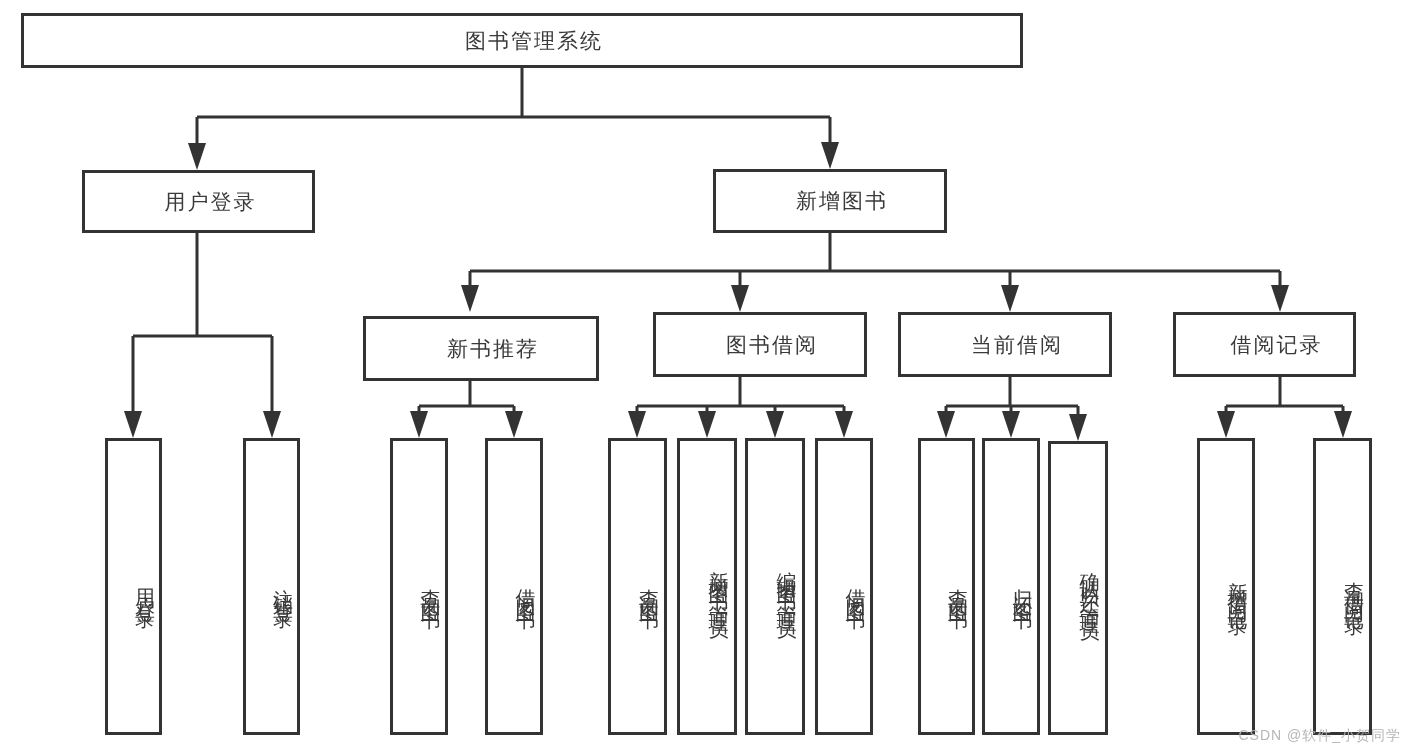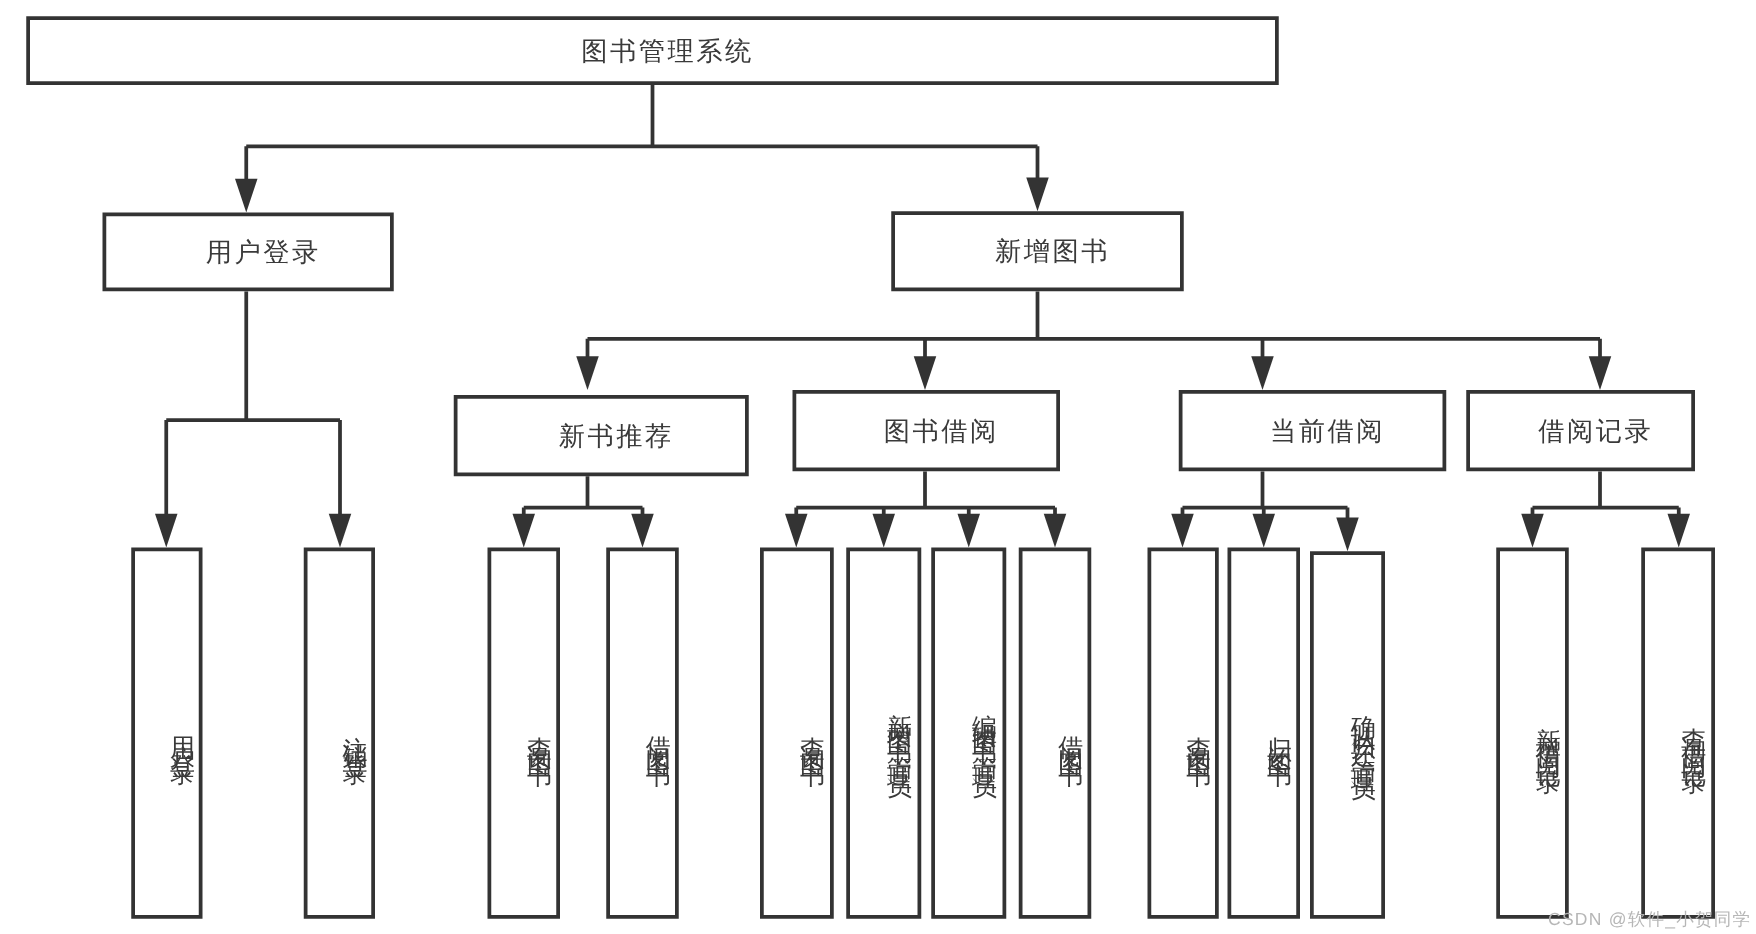--- a/index.html
+++ b/index.html
@@ -104,24 +104,24 @@
   <div class="box h" style="left:82px;top:170px;width:233px;height:63px">
     <span>用户登录</span>
   </div>
   <div class="box h" style="left:713px;top:169px;width:234px;height:64px">
     <span>新增图书</span>
   </div>
 
   <div class="box h" style="left:363px;top:316px;width:236px;height:65px">
     <span>新书推荐</span>
   </div>
-  <div class="box h" style="left:634px;top:312px;width:214px;height:65px">
+  <div class="box h" style="left:653px;top:312px;width:214px;height:65px">
     <span>图书借阅</span>
   </div>
-  <div class="box h" style="left:943px;top:312px;width:214px;height:65px">
+  <div class="box h" style="left:898px;top:312px;width:214px;height:65px">
     <span>当前借阅</span>
   </div>
   <div class="box h" style="left:1173px;top:312px;width:183px;height:65px">
     <span>借阅记录</span>
   </div>
 
   <div class="box v" style="left:105px;top:438px;width:57px;height:297px">
     <span>用户登录</span>
   </div>
   <div class="box v" style="left:243px;top:438px;width:57px;height:297px">

